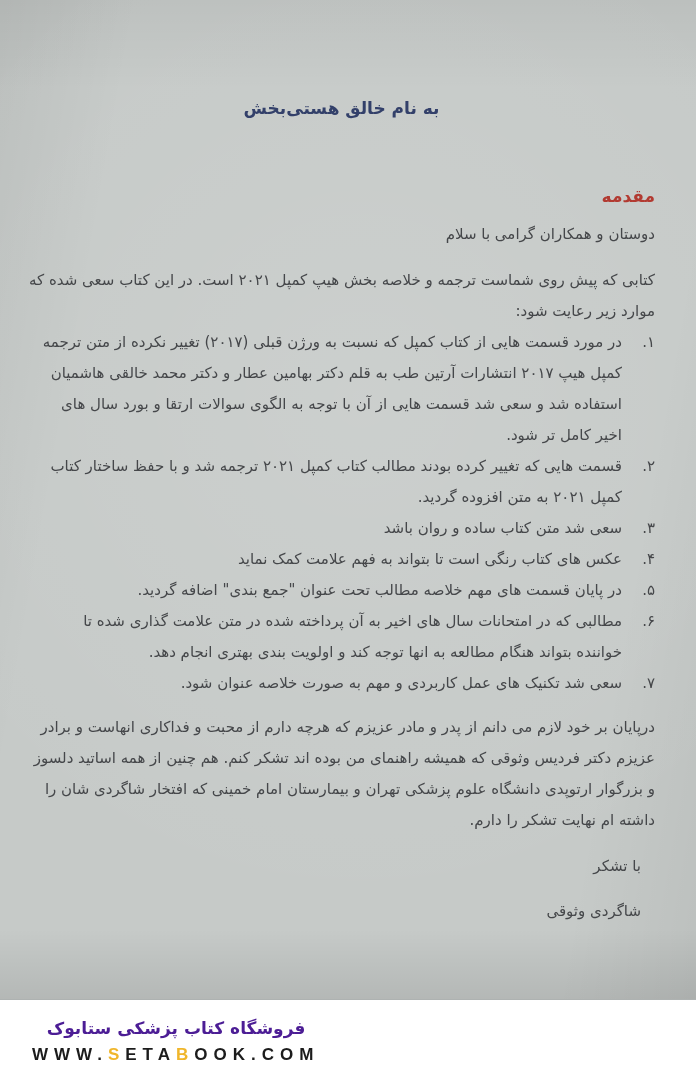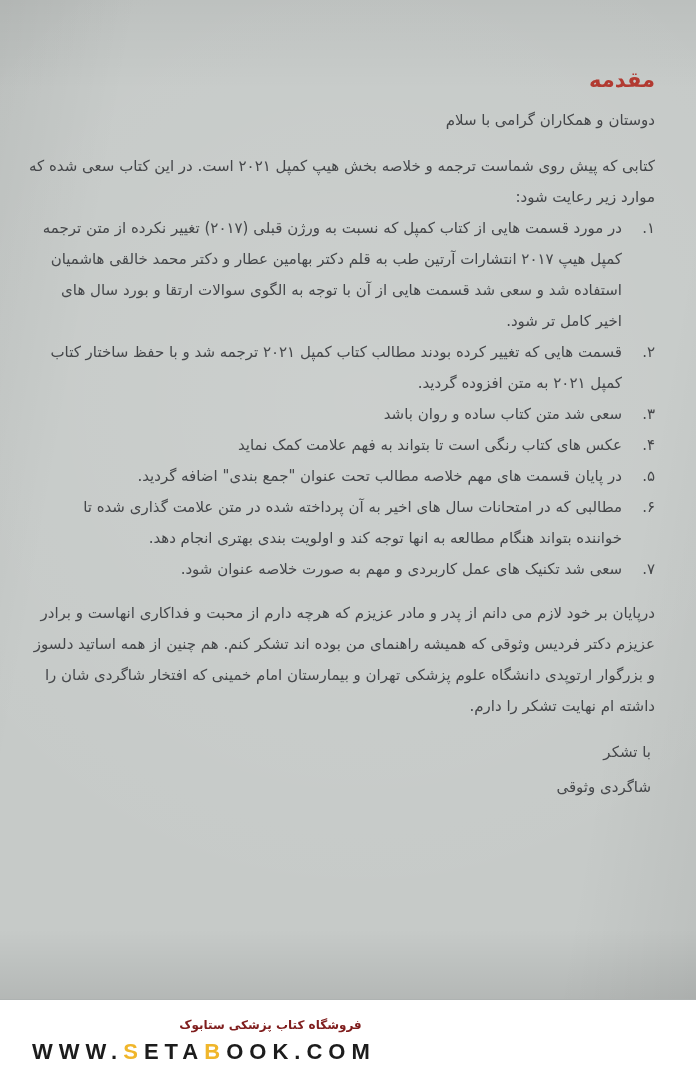--- a/index.html
+++ b/index.html
@@ -19,61 +19,62 @@
       linear-gradient(180deg, rgba(0,0,0,0.05), rgba(0,0,0,0) 9%, rgba(0,0,0,0) 93%, rgba(0,0,0,0.09)),
       #c6cac8;
     border-bottom:1px solid #aeb2b1;
   }
   .bismillah{
     padding-top:98px;text-align:center;
     font-size:17px;font-weight:bold;color:#33406a;
     letter-spacing:.2px;
   }
   .heading{
-    margin:68px 0 0 0;font-size:21px;font-weight:bold;color:#b23a31;
+    margin:68px 0 0 0;font-size:17px;font-weight:bold;color:#b23a31;
   }
   .bodytext{font-size:15px;line-height:31px;color:#45474a;}
   .greeting{margin-top:13px;}
   .intro{margin:0;}
   .list{margin:0;}
   .li{display:flex;}
   .num{flex:none;width:33px;}
   .li-text{flex:1;padding-left:6px;}
   .closing{margin-top:13px;}
   .closing2{margin-top:0;}
-  .signoff,.signature{margin:4px;}
+  .signoff,.signature{margin:14px;}
   
   .footer{
     position:absolute;left:0;bottom:0;width:696px;height:80px;
     background:#ffffff;box-sizing:border-box;
     display:flex;align-items:center;justify-content:space-between;
     padding:4px 10px 2px 32px;
   }
   .brand{display:flex;align-items:center;gap:13px;height:100%;}
   .wordmark-block{text-align:center;line-height:1;}
   .wordmark{direction:rtl;font-size:29px;font-weight:bold;letter-spacing:-1px;}
   .wm-yellow{color:#f0b62b;}
   .wm-gray{color:#9c9c9c;}
   .wm-arrow{color:#9c9c9c;font-size:24px;font-weight:bold;}
   .tagline{direction:rtl;font-size:12px;color:#e7c04a;margin-top:4px;}
   .divider{width:2px;height:54px;background:#c7c7c7;}
   .emblem{display:flex;align-items:center;}
   .site{display:flex;flex-direction:column;align-items:flex-end;direction:ltr;}
-  .site-fa{direction:rtl;font-size:12px;font-weight:bold;color:#7f1d1d;margin:0 14px 0 0;}
+  .site-fa{direction:rtl;font-size:17px;font-weight:bold;color:#4c1d95;margin:0 14px 0 0;}
   .site-url{
     font-family:"Liberation Sans",sans-serif;
-    font-size:22px;font-weight:bold;color:#1c1c1c;
+    font-size:17px;font-weight:bold;color:#1c1c1c;
     letter-spacing:6px;margin-top:7px;white-space:nowrap;
   }
   .url-hl{color:#f0b62b;}
 </style>
 </head>
 <body>
 
 <div class="scan">
+  <div class="bismillah">به نام خالق هستی‌بخش</div>
   <div class="heading">مقدمه</div>
 
   <p class="bodytext greeting">دوستان و همکاران گرامی با سلام</p>
   <p class="bodytext intro">کتابی که پیش روی شماست ترجمه و خلاصه بخش هیپ کمپل ۲۰۲۱ است. در این کتاب سعی شده که موارد زیر رعایت شود:</p>
 
   <div class="list bodytext">
     <div class="li">
       <span class="num">۱.</span>
       <span class="li-text">در مورد قسمت هایی از کتاب کمپل که نسبت به ورژن قبلی (۲۰۱۷) تغییر نکرده از متن ترجمه کمپل هیپ ۲۰۱۷ انتشارات آرتین طب به قلم دکتر بهامین عطار و دکتر محمد خالقی هاشمیان استفاده شد و سعی شد قسمت هایی از آن با توجه به الگوی سوالات ارتقا و بورد سال های اخیر کامل تر شود.</span>
     </div>

